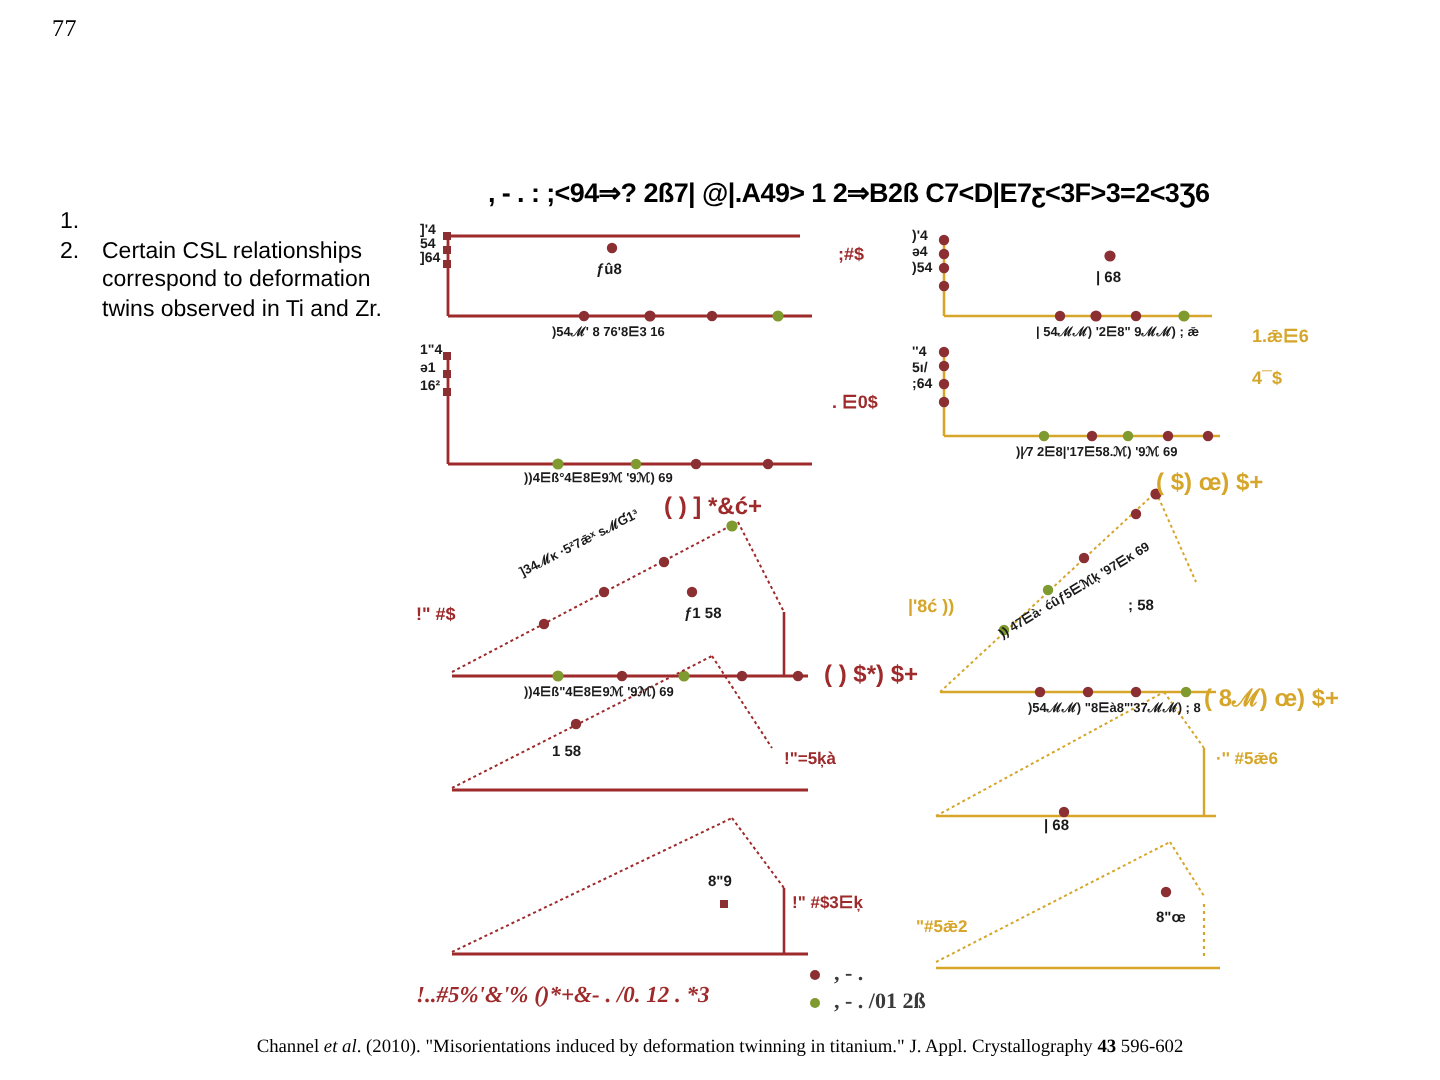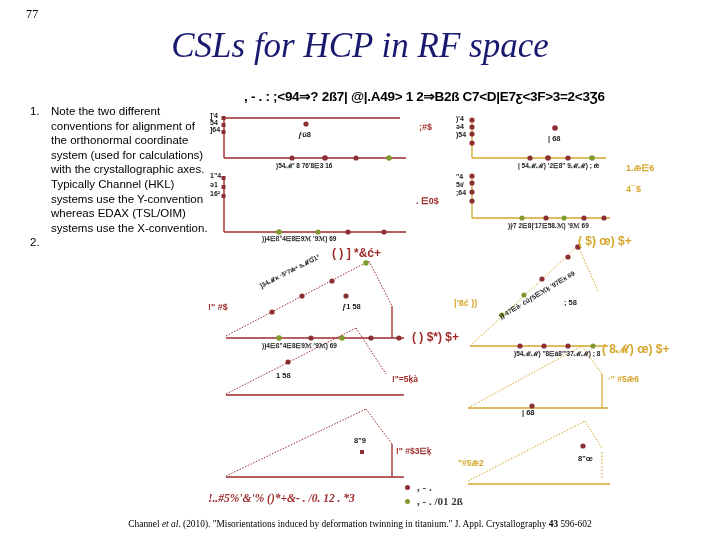--- a/index.html
+++ b/index.html
@@ -166,29 +166,28 @@
   }
   .footer b { font-weight: bold; }
 </style>
 </head>
 <body>
 
 <div class="slide">
 
   <div class="page-number">77</div>
 
-  <div class="slide-title">CSLs for HCP in RF space</div>
 
   <div class="bullet-block">
     <div class="bullet-item">
       <div class="bullet-num">1.</div>
-      <div class="bullet-text">Note the two different conventions for alignment of the orthonormal coordinate system (used for calculations) with the crystallographic axes.  Typically Channel (HKL) systems use the Y-convention whereas EDAX (TSL/OIM) systems use the X-convention.</div>
     </div>
     <div class="bullet-item">
       <div class="bullet-num">2.</div>
+      <div class="bullet-text">Certain CSL relationships correspond to deformation twins observed in Ti and Zr.</div>
     </div>
   </div>
 
   <div class="figure-area">
 
     <div class="fig-header">, - . : ;&lt;94⇒? 2ß7| @|.A49&gt; 1 2⇒B2ß C7&lt;D|E7ƹ&lt;3F&gt;3=2&lt;3Ʒ6</div>
 
     <div class="panel panel-left">
       <svg class="diagram-svg" width="250" height="400">
 

